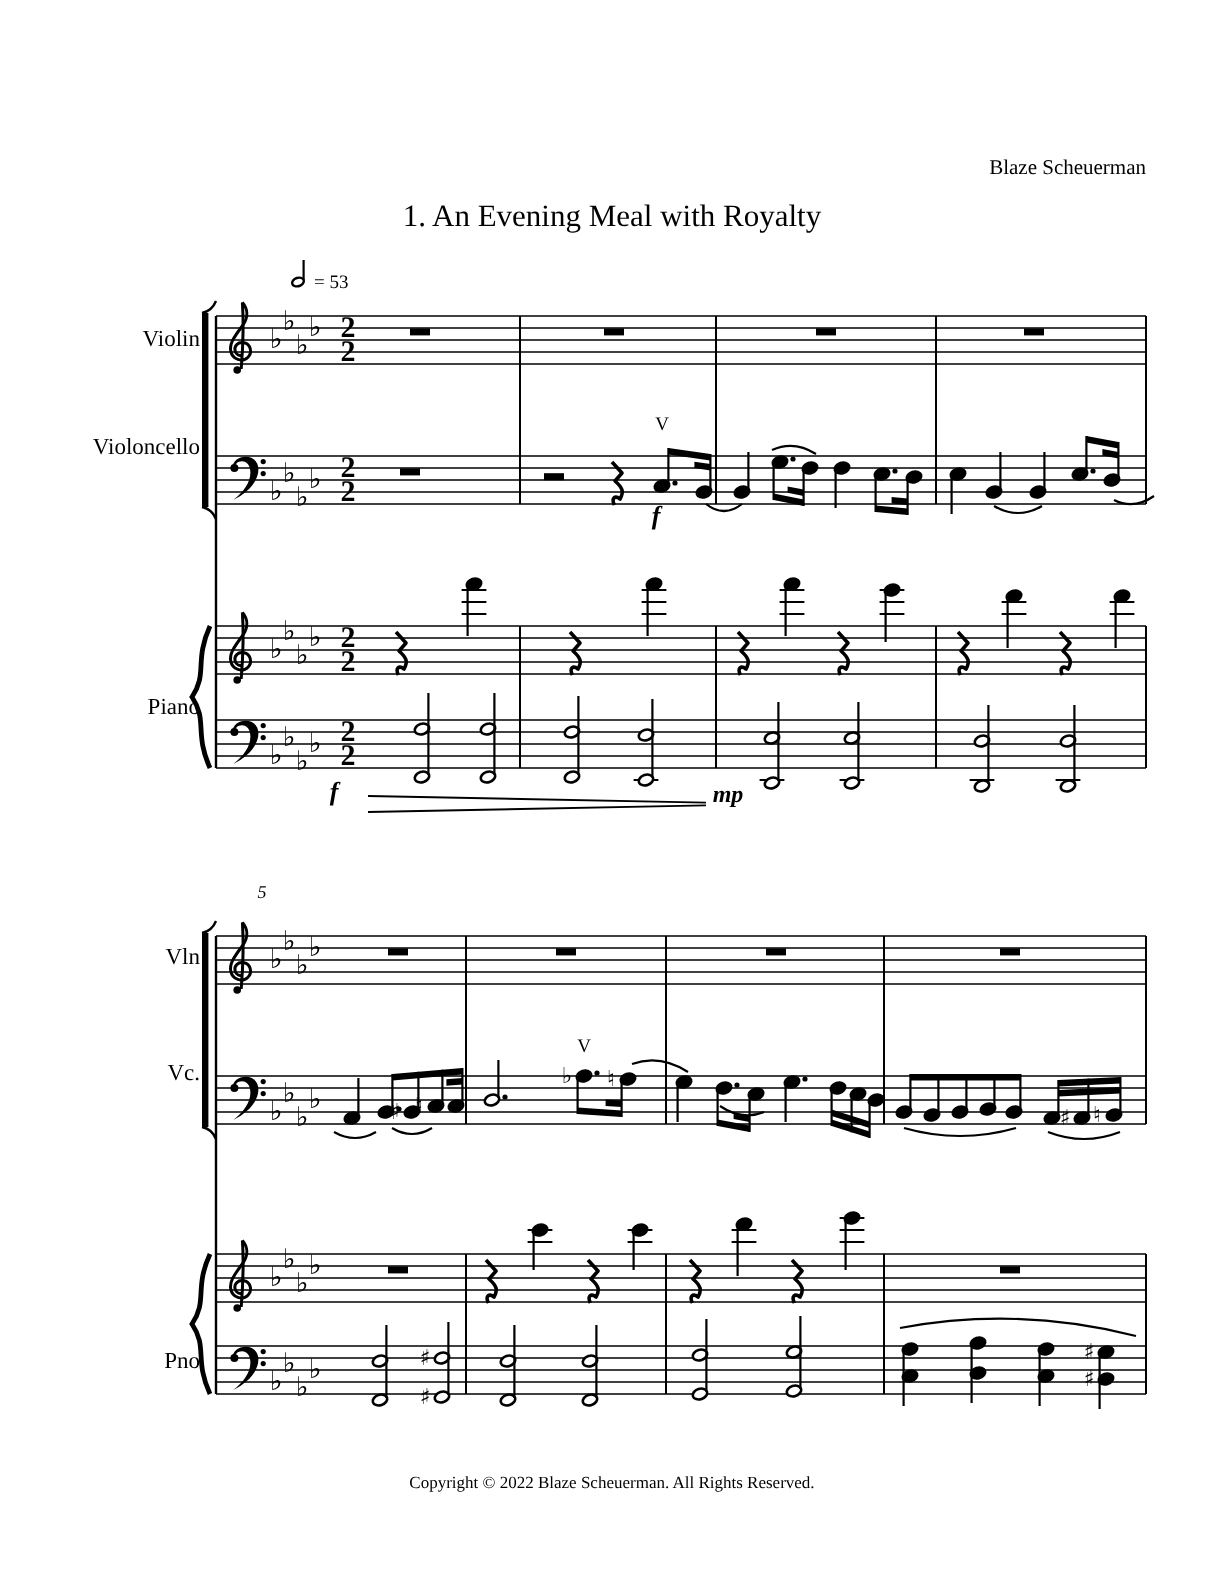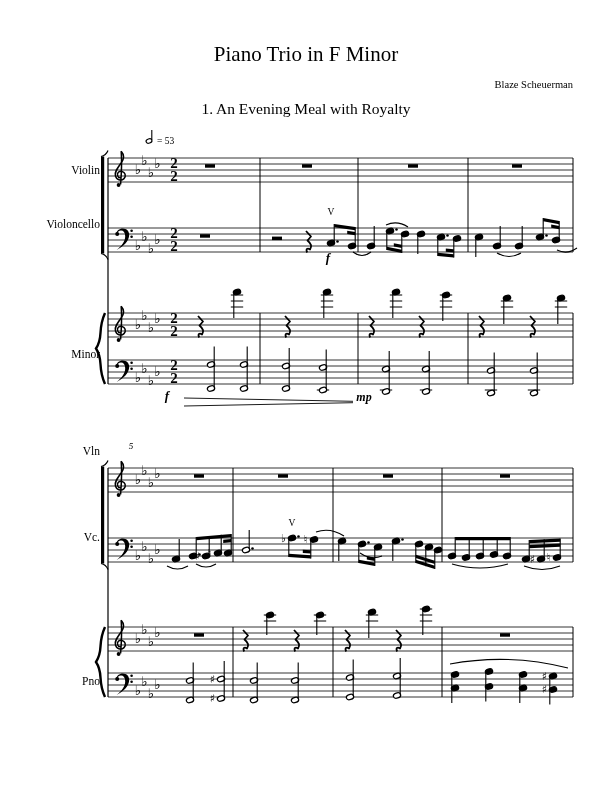--- a/index.html
+++ b/index.html
@@ -10,21 +10,20 @@
   .composer{top:79px;right:39px;font-size:10.5px;}
   .movement{top:100px;left:0;width:612px;text-align:center;font-size:15.5px;}
   .ilabel{left:0;width:100px;text-align:right;font-size:11.5px;}
   .copyright{top:736px;left:0;width:612px;text-align:center;font-size:8.5px;}
   svg{position:absolute;top:0;left:0;}
 </style>
 </head>
 <body>
 
 <div class="page">
-  <div class="t title">Piano Trio in F Minor</div>
   <div class="t composer">Blaze Scheuerman</div>
   <div class="t movement">1. An Evening Meal with Royalty</div>
 
   <svg id="score" width="612" height="792">
       <g>
         <ellipse cx="149" cy="141" rx="3" ry="2.1" transform="rotate(-18 149 141)" fill="#fff" stroke="#000" stroke-width="1.2"></ellipse>
         <line x1="151.8" y1="140" x2="151.8" y2="130" stroke="#000" stroke-width="1.1"></line>
         <text x="157" y="144" font-size="9.5" fill="#000" font-family="&quot;Liberation Serif&quot;,serif" text-anchor="start">= 53</text>
       </g>
       <g>
@@ -450,18 +449,19 @@
           <line x1="549.8" y1="677" x2="549.8" y2="704.5" stroke="#000" stroke-width="1.1"></line>
           <text x="544.5" y="679.5" font-size="11" fill="#000" font-family="&quot;DejaVu Sans&quot;,sans-serif" text-anchor="middle">♯</text>
           <text x="544.5" y="693" font-size="11" fill="#000" font-family="&quot;DejaVu Sans&quot;,sans-serif" text-anchor="middle">♯</text>
           <path d="M450,664 Q509,653 568,668" stroke="#000" stroke-width="1.1" fill="none"></path>
         </g>
       </g>
     </svg>
 
   <div class="t ilabel" style="top:164px">Violin</div>
   <div class="t ilabel" style="top:218px">Violoncello</div>
-  <div class="t ilabel" style="top:348px">Minor</div>
-  <div class="t ilabel" style="top:445px">Vln</div>
+  <div class="t ilabel" style="top:348px">Piano</div>
+  <div class="t ilabel" style="top:473px">Vln</div>
   <div class="t ilabel" style="top:531px">Vc.</div>
   <div class="t ilabel" style="top:675px">Pno</div>
 
+  <div class="t copyright">Copyright © 2022 Blaze Scheuerman. All Rights Reserved.</div>
 </div>
 
 </body></html>

